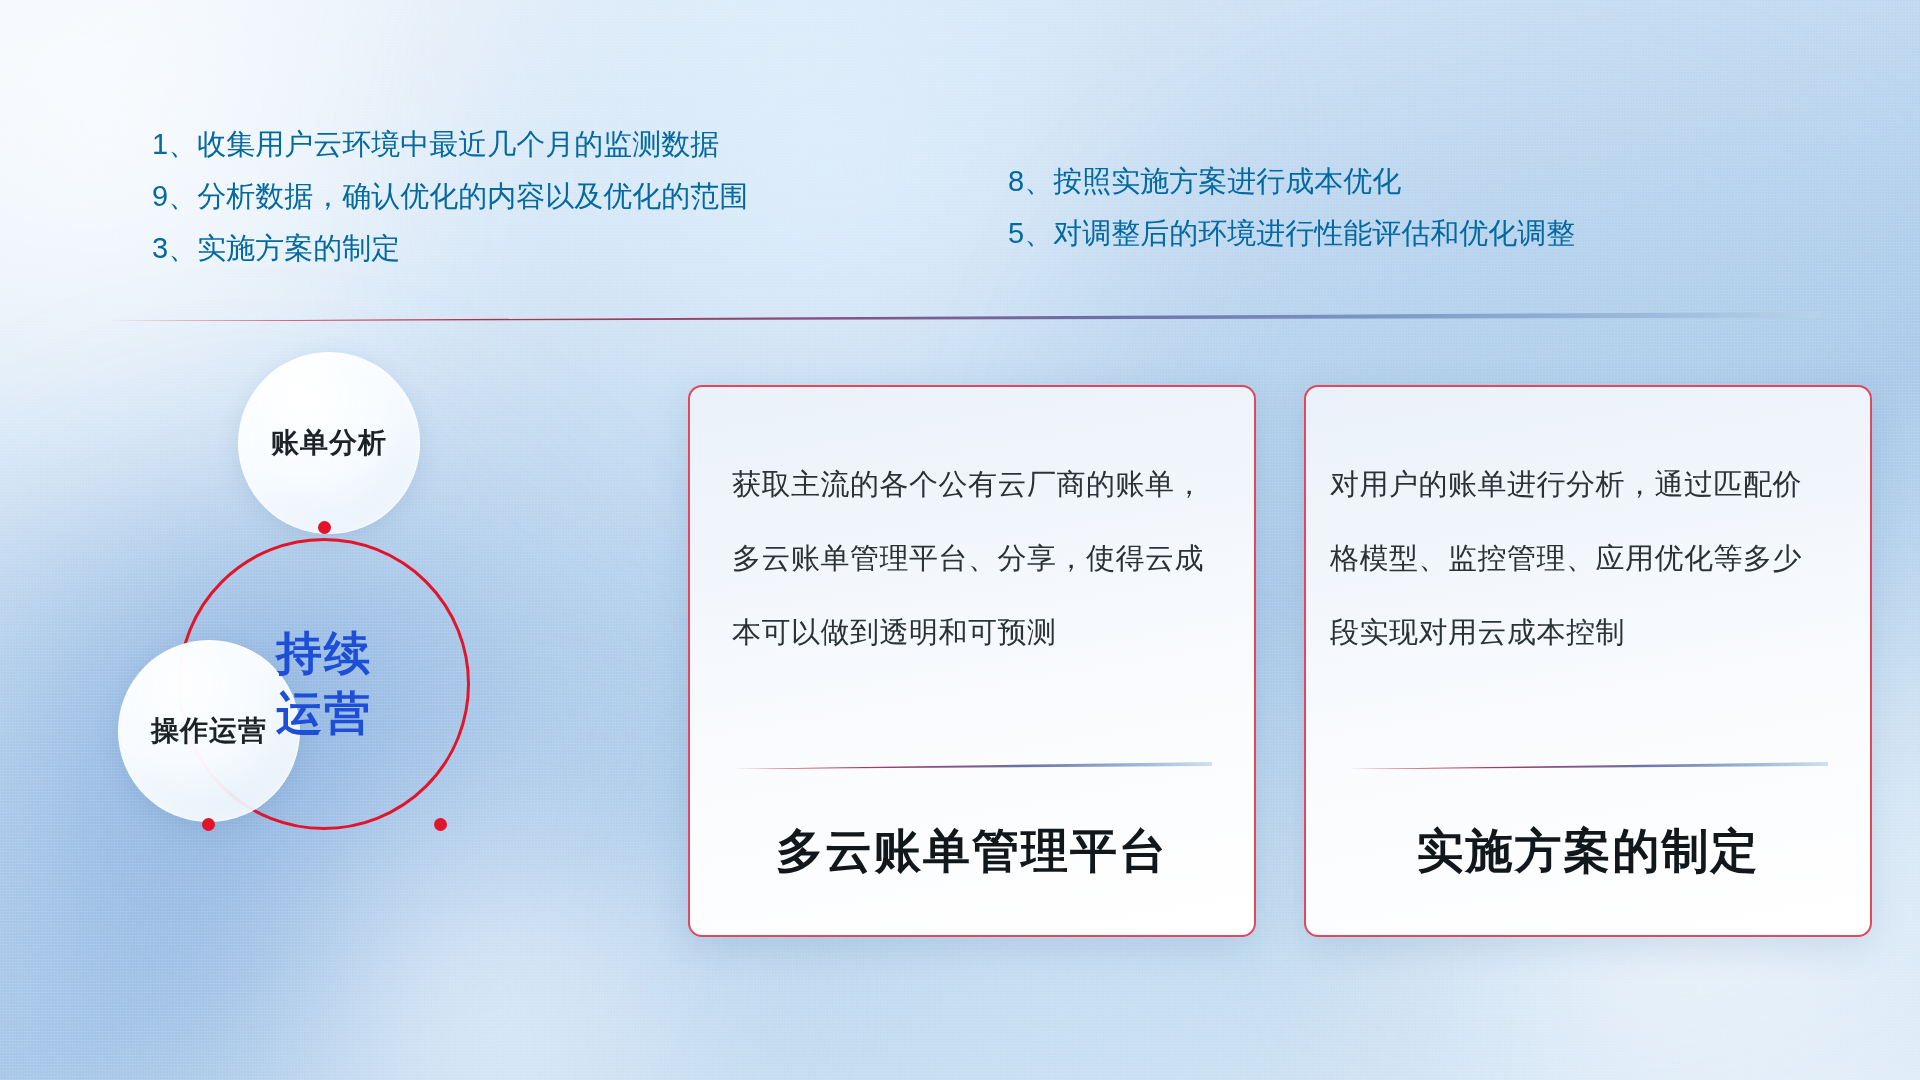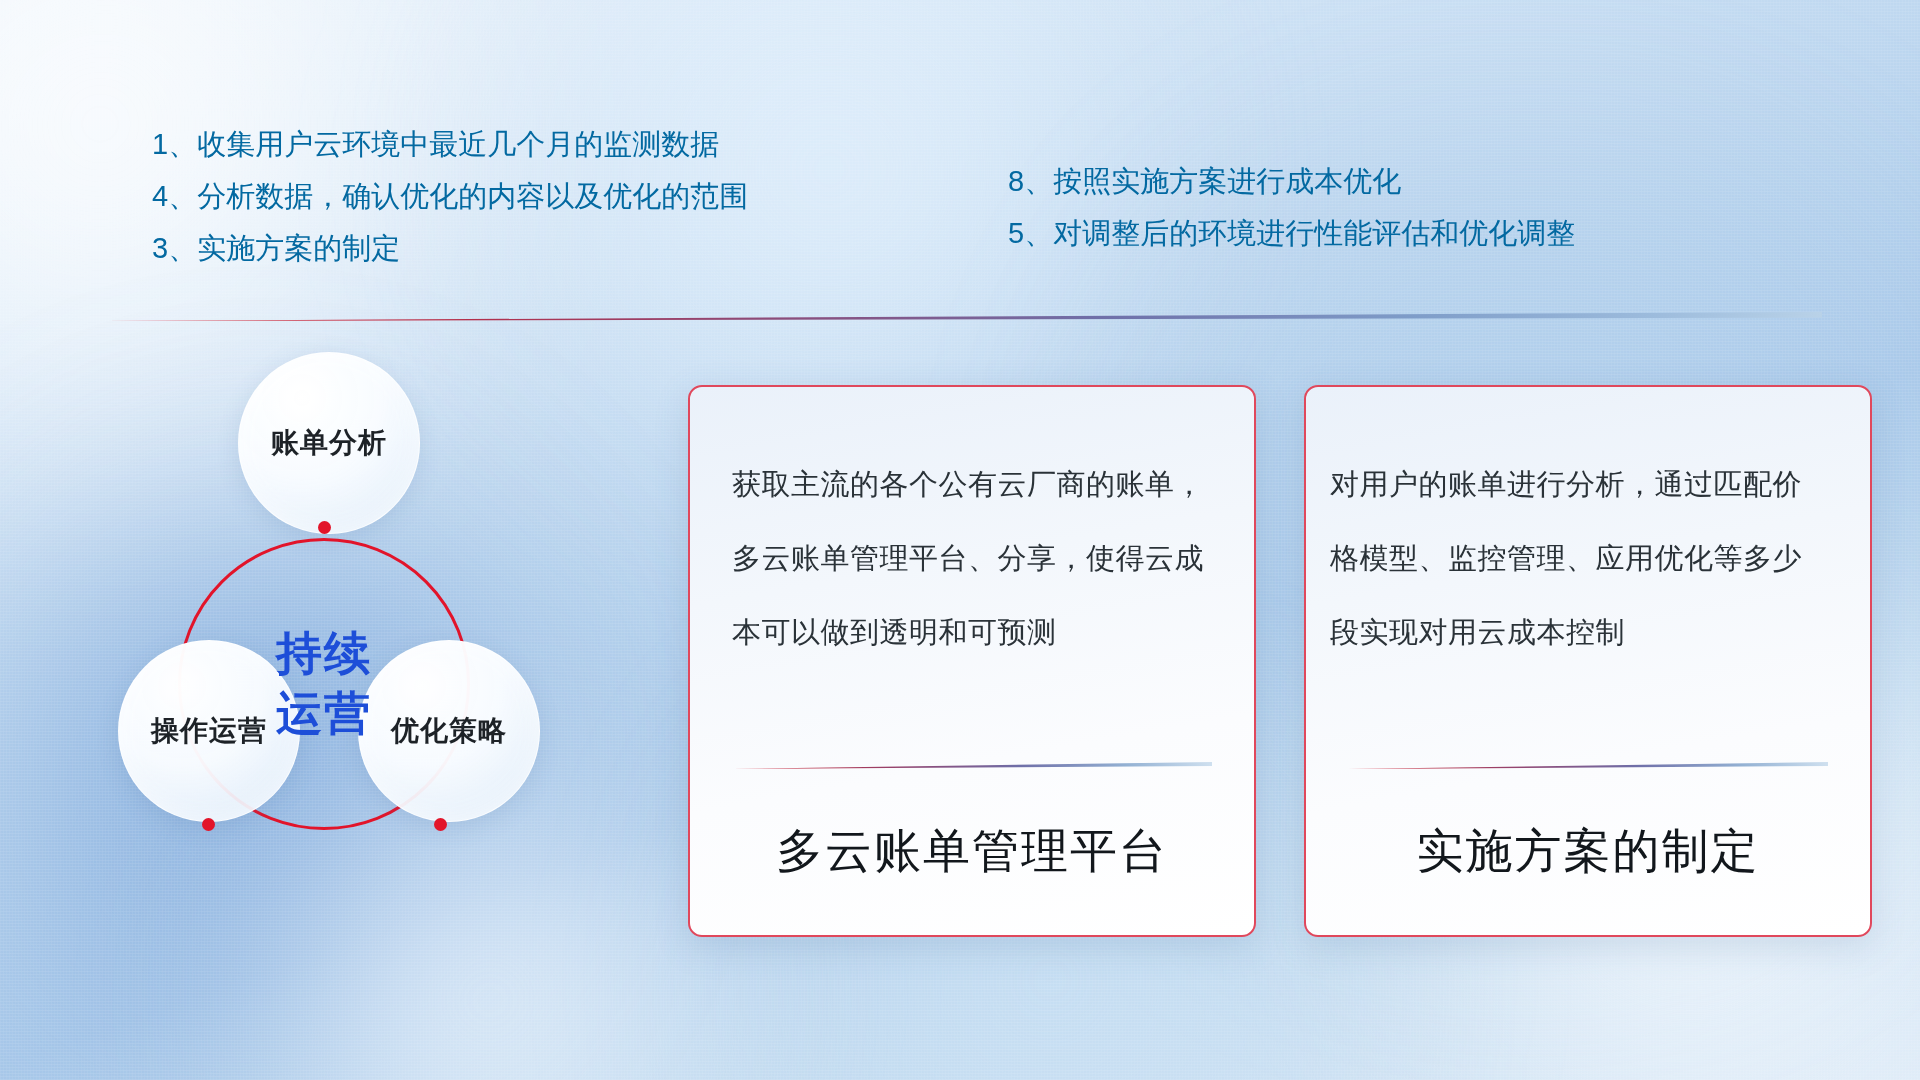--- a/index.html
+++ b/index.html
@@ -97,41 +97,41 @@
   .card-body {
     color:#2a3238; font-size:29px; line-height:74px; letter-spacing:.5px;
   }
   .card-divider {
     position:absolute; left:42px; right:42px; bottom:166px; height:7px;
     background:linear-gradient(90deg,#d6142a 0%, #b72c43 16%, #8a4d7c 40%, #6f6fa8 60%, #93b1d3 82%, #cfe0ef 100%);
     clip-path:polygon(0 100%, 100% 0, 100% 58%, 0 100%);
   }
   .card-title {
     position:absolute; left:42px; right:42px; bottom:52px;
-    text-align:center; color:#12171c; font-size:47px; font-weight:400; letter-spacing:2px;
+    text-align:center; color:#12171c; font-size:47px; font-weight:700; letter-spacing:2px;
   }
 </style>
 </head>
 <body>
 
 <div id="bg">
   <div class="bg-base"></div>
   <div class="bg-blob blob-a"></div>
   <div class="bg-blob blob-c"></div>
   <div class="bg-blob blob-d"></div>
   <div class="bg-blob blob-b"></div>
   <div class="bg-blob blob-f"></div>
   <div class="bg-blob blob-g"></div>
   <div class="bg-blob blob-e"></div>
   <div class="bg-noise"></div>
 </div>
 
 <ul class="bullets" id="list-left">
   <li>1、收集用户云环境中最近几个月的监测数据</li>
-  <li>4、分析数据，确认优化的内容以及优化的范围</li>
+  <li>9、分析数据，确认优化的内容以及优化的范围</li>
   <li>3、实施方案的制定</li>
 </ul>
 
 <ul class="bullets" id="list-right">
   <li>8、按照实施方案进行成本优化</li>
   <li>5、对调整后的环境进行性能评估和优化调整</li>
 </ul>
 
 <div id="main-divider"></div>
 
@@ -142,24 +142,20 @@
     <span class="lobe-label">分析</span>
   </div>
 
   <div id="ring"></div>
 
   <div class="lobe" id="lobe-left">
     <span class="lobe-label">操作</span>
     <span class="lobe-label">运营</span>
   </div>
 
-  <div class="lobe" id="lobe-right">
-    <span class="lobe-label">优化</span>
-    <span class="lobe-label">策略</span>
-  </div>
 
   <div id="center-text">
     <span>持续</span>
     <span>运营</span>
   </div>
 
   <div class="node-dot" id="dot-top"></div>
   <div class="node-dot" id="dot-left"></div>
   <div class="node-dot" id="dot-right"></div>
 </div>

